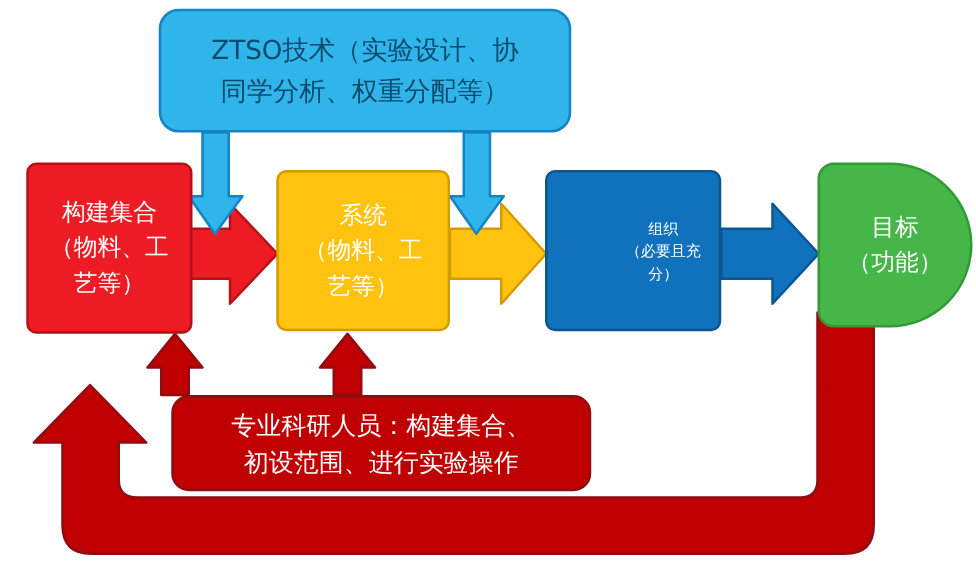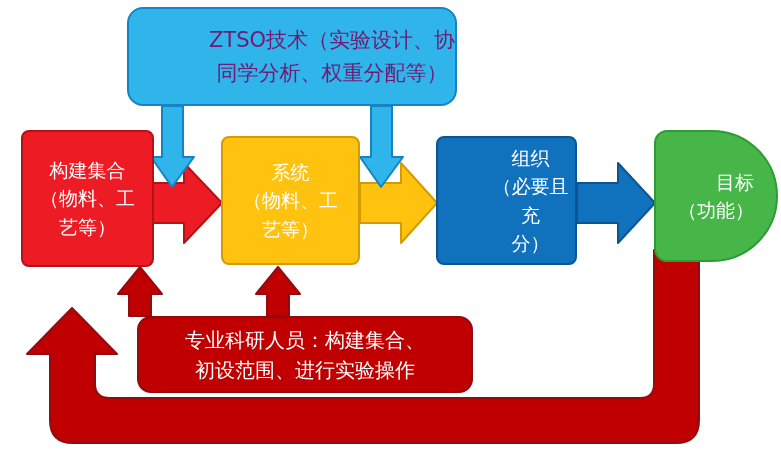--- a/index.html
+++ b/index.html
@@ -13,42 +13,42 @@
   .arrow-layer{position:absolute;left:0;top:0;width:781px;height:470px;}
   .node{
     position:absolute;
     display:flex;align-items:center;justify-content:center;
     text-align:center;white-space:pre-line;
     box-sizing:border-box;
   }
   .node-ztso{
     left:127px;top:7px;width:330px;height:99px;
     background:#2FB5E9;border:2px solid #1583C5;border-radius:16px;
-    color:#701a75;font-size:21px;line-height:1.55;justify-content:flex-end;
+    color:#0c4a6e;font-size:21px;line-height:1.55;
   }
   .node-build{
     left:21px;top:130px;width:133px;height:137px;
     background:#ED1C24;border:2px solid #B51217;border-radius:8px;
     color:#ffffff;font-size:19px;line-height:1.5;
   }
   .node-system{
     left:221px;top:136px;width:139px;height:129px;
     background:#FFC20E;border:2px solid #D49B00;border-radius:8px;
     color:#ffffff;font-size:19px;line-height:1.5;
   }
   .node-organization{
     left:436px;top:136px;width:141px;height:129px;
     background:#1072BD;border:2px solid #0B5591;border-radius:8px;
-    color:#ffffff;font-size:19px;line-height:1.5;padding-left:48px;
+    color:#ffffff;font-size:12px;line-height:1.5;padding-left:48px;
   }
   .node-goal{
     left:654px;top:130px;width:124px;height:132px;
     background:#47B649;border:2px solid #2F9B34;
     border-radius:14px 70px 70px 14px;
-    color:#ffffff;font-size:19px;line-height:1.5;text-align:right;
+    color:#ffffff;font-size:19px;line-height:1.5;
   }
   .node-personnel{
     left:104px;top:316px;width:336px;height:77px;
     background:#C00000;border:2px solid #8F0D12;border-radius:14px;
     color:#ffffff;font-size:20px;line-height:1.5;margin-left:33px;
   }
 </style>
 </head>
 <body>
 

